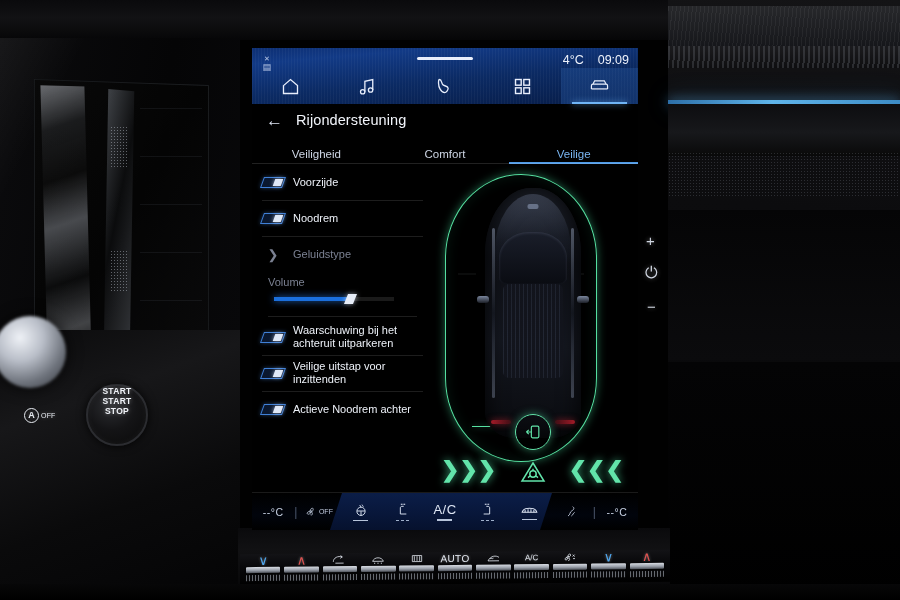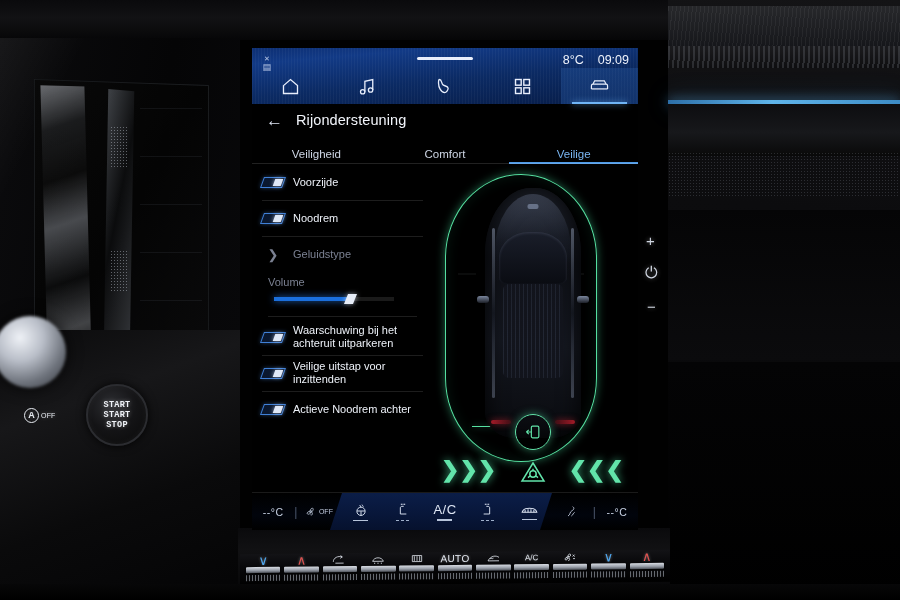--- a/index.html
+++ b/index.html
@@ -71,24 +71,23 @@
   }
   .autostop .circA {
     width:15px;height:15px;border:1.3px solid #e8ecf2;border-radius:50%;
     display:flex;align-items:center;justify-content:center;font-size:9px;font-weight:bold;
   }
   .autostop .off { font-size:7px; letter-spacing:.2px; }
   .start-btn {
     position:absolute; left:86px; top:384px; width:62px; height:62px; border-radius:50%;
     background: radial-gradient(circle at 40% 32%, #2c2d31 0%, #141416 48%, #090909 100%);
     border:2px solid #2b2c30; box-shadow: 0 0 10px rgba(0,0,0,.9), inset 0 0 6px rgba(255,255,255,.05);
-    display:flex; flex-direction:column; align-items:center; justify-content:center;
+    display:flex; flex-direction:column; align-items:center; justify-content:flex-start;
     color:#f0f3f8; font-size:8.5px; font-weight:bold; line-height:10px; letter-spacing:.3px;
     text-shadow:0 0 4px rgba(255,255,255,.4);
-    font-family:Liberation Mono, monospace;
   }
 
   
   .right-panel {
     position:absolute; left:668px; top:0; width:232px; height:600px;
     background: linear-gradient(185deg,#141416 0%, #0c0c0e 35%, #060607 100%);
   }
   .rp-stitch {
     position:absolute; left:668px; top:46px; width:232px; height:22px;
     background:
@@ -424,21 +423,21 @@
 
   <div id="screen">
 
     <div class="statusbar">
       <div class="sb-corner-icon">
         <span style="font-size:7px">✕</span>
         <span style="font-size:9px">▤</span>
       </div>
       <div class="sb-handle"></div>
       <div class="sb-right">
-        <span>8°C</span>
+        <span>4°C</span>
         <span>09:09</span>
       </div>
 
       <div class="navrow">
         <div class="nav-item">
           <svg viewBox="0 0 24 24" fill="none" stroke="currentColor" stroke-width="1.5">
             <path d="M4 11 L12 4 L20 11 V20 H4 Z"></path>
           </svg>
         </div>
         <div class="nav-item">

